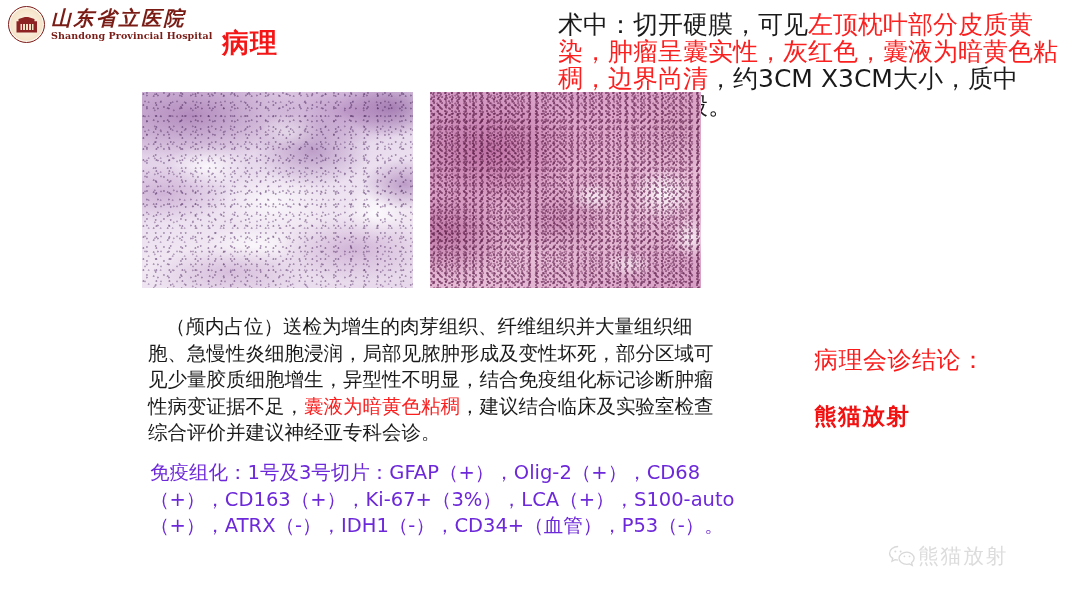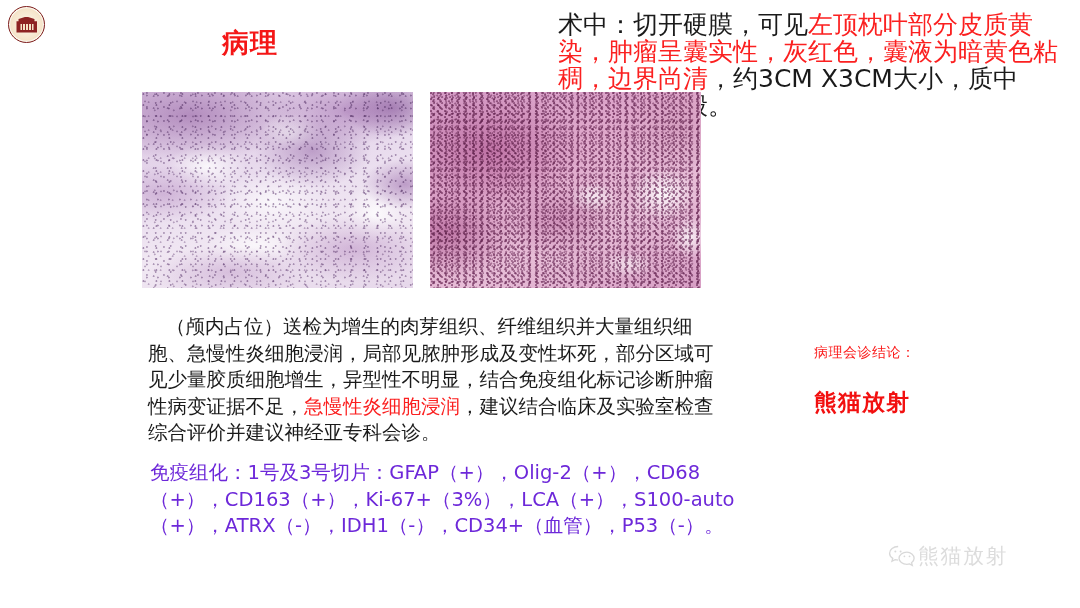--- a/index.html
+++ b/index.html
@@ -208,21 +208,21 @@
     color: #6d28d9;
   }
 
   
   .conclusion {
     position: absolute;
     left: 814px; top: 344px;
     width: 250px;
   }
   .conclusion-label {
-    font-size: 14px;
+    font-size: 24px;
     color: #fb1a1a;
     letter-spacing: 0.5px;
     white-space: nowrap;
   }
   .conclusion-value {
     margin-top: 25px;
     font-size: 23px;
     font-weight: 700;
     color: #f21010;
     letter-spacing: 1px;
@@ -245,37 +245,41 @@
     white-space: nowrap;
   }
 </style>
 </head>
 <body>
 
 <div class="slide">
 
   <div class="logo-block">
     <div class="logo-seal"></div>
+    <div class="logo-text">
+      <span class="logo-cn">山东省立医院</span>
+      <span class="logo-en">Shandong Provincial Hospital</span>
+    </div>
   </div>
 
   <div class="title-row">
     <span class="title-accent">病理</span>
   </div>
 
   <div class="opnote">
     <span>术中：切开硬膜，可见</span><span class="hl">左顶枕叶部分皮质黄染，肿瘤呈囊实性，灰红色，囊液为暗黄色粘稠，边界尚清</span><span>，约3CM X3CM大小，质中等，血供一般。</span>
   </div>
 
   <div class="img-row">
     <div class="micro m1"></div>
     <div class="micro m2"></div>
   </div>
 
   <div class="report">
-    <span>（颅内占位）送检为增生的肉芽组织、纤维组织并大量组织细胞、急慢性炎细胞浸润，局部见脓肿形成及变性坏死，部分区域可见少量胶质细胞增生，异型性不明显，结合免疫组化标记诊断肿瘤性病变证据不足，</span><span class="hl">急慢性炎细胞浸润</span><span>，建议结合临床及实验室检查综合评价并建议神经亚专科会诊。</span>
+    <span>（颅内占位）送检为增生的肉芽组织、纤维组织并大量组织细胞、急慢性炎细胞浸润，局部见脓肿形成及变性坏死，部分区域可见少量胶质细胞增生，异型性不明显，结合免疫组化标记诊断肿瘤性病变证据不足，</span><span class="hl">囊液为暗黄色粘稠</span><span>，建议结合临床及实验室检查综合评价并建议神经亚专科会诊。</span>
   </div>
 
   <div class="ihc">免疫组化：1号及3号切片：GFAP（+），Olig-2（+），CD68（+），CD163（+），Ki-67+（3%），LCA（+），S100-auto（+），ATRX（-），IDH1（-），CD34+（血管），P53（-）。</div>
 
   <div class="conclusion">
     <div class="conclusion-label">病理会诊结论：</div>
     <div class="conclusion-value">熊猫放射</div>
   </div>
 
   <div class="watermark">

